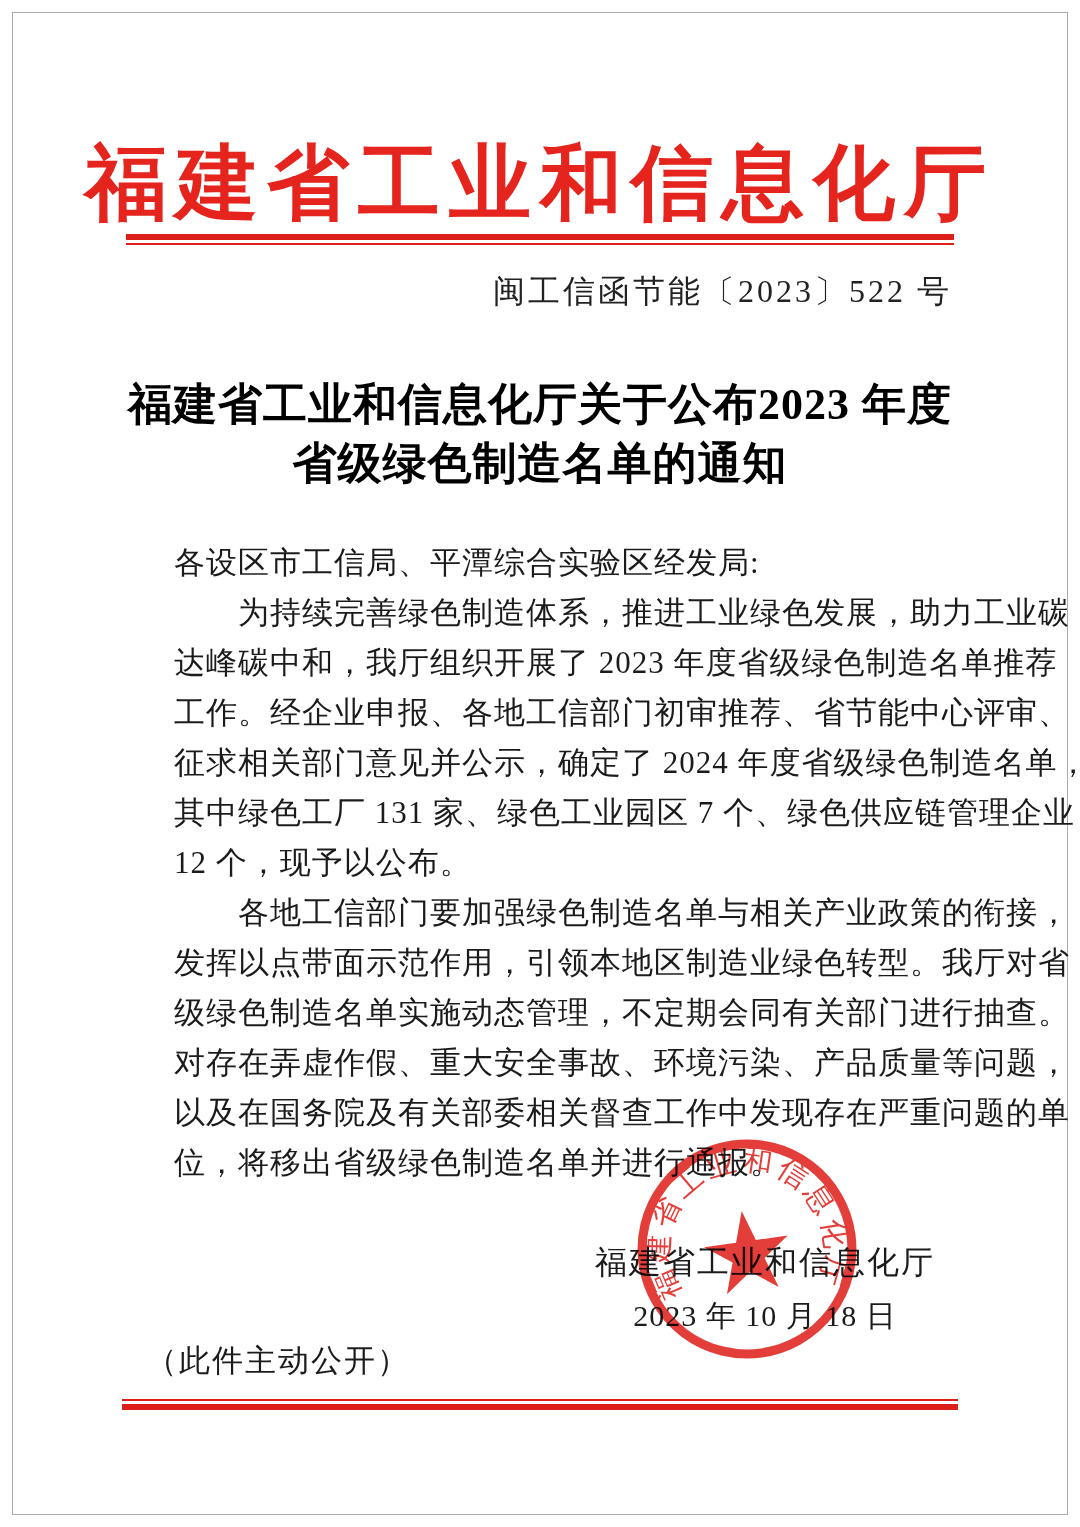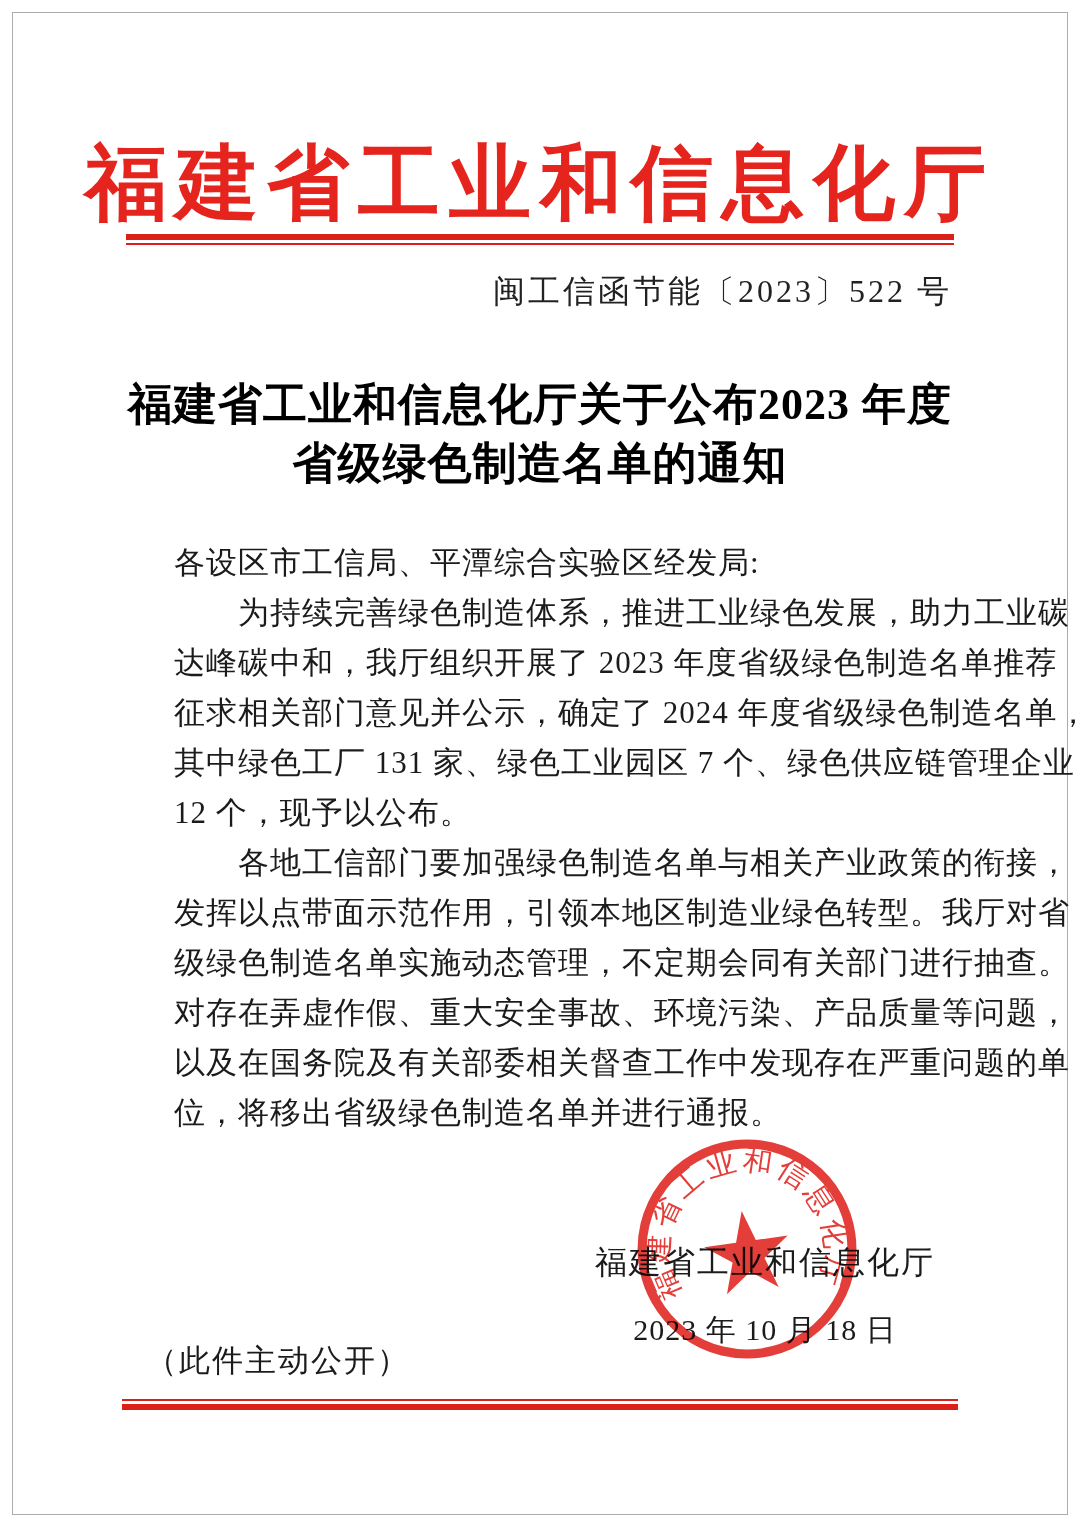--- a/index.html
+++ b/index.html
@@ -53,21 +53,21 @@
     letter-spacing: 1px;
     white-space: nowrap;
   }
   .bline.indent { padding-left: 64px; text-align: center; }
   .signature {
     position: absolute; top: 1244px; left: 572px; width: 386px;
     text-align: center;
     color: #1b1b1b;
   }
   .sig-name { font-size: 32px; line-height: 36px; letter-spacing: 2px; white-space: nowrap; }
-  .sig-date { font-size: 30px; line-height: 34px; margin-top: 33px; letter-spacing: 1px; white-space: nowrap; }
+  .sig-date { font-size: 30px; line-height: 34px; margin-top: 19px; letter-spacing: 1px; white-space: nowrap; }
   .stamp {
     position: absolute; left: 632px; top: 1134px;
     width: 230px; height: 230px;
     transform: rotate(-8deg);
     opacity: 0.88;
     mix-blend-mode: multiply;
     z-index: 5;
   }
   .disclosure {
     position: absolute; top: 1340px; left: 146px;
@@ -95,20 +95,21 @@
 
 <div class="doc-title">
   <div>福建省工业和信息化厅关于公布2023 年度</div>
   <div>省级绿色制造名单的通知</div>
 </div>
 
 <div class="body-block">
   <div class="bline">各设区市工信局、平潭综合实验区经发局:</div>
   <div class="bline indent">为持续完善绿色制造体系，推进工业绿色发展，助力工业碳</div>
   <div class="bline">达峰碳中和，我厅组织开展了 2023 年度省级绿色制造名单推荐</div>
+  <div class="bline">工作。经企业申报、各地工信部门初审推荐、省节能中心评审、</div>
   <div class="bline">征求相关部门意见并公示，确定了 2024 年度省级绿色制造名单，</div>
   <div class="bline">其中绿色工厂 131 家、绿色工业园区 7 个、绿色供应链管理企业</div>
   <div class="bline">12 个，现予以公布。</div>
   <div class="bline indent">各地工信部门要加强绿色制造名单与相关产业政策的衔接，</div>
   <div class="bline">发挥以点带面示范作用，引领本地区制造业绿色转型。我厅对省</div>
   <div class="bline">级绿色制造名单实施动态管理，不定期会同有关部门进行抽查。</div>
   <div class="bline">对存在弄虚作假、重大安全事故、环境污染、产品质量等问题，</div>
   <div class="bline">以及在国务院及有关部委相关督查工作中发现存在严重问题的单</div>
   <div class="bline">位，将移出省级绿色制造名单并进行通报。</div>
 </div>

